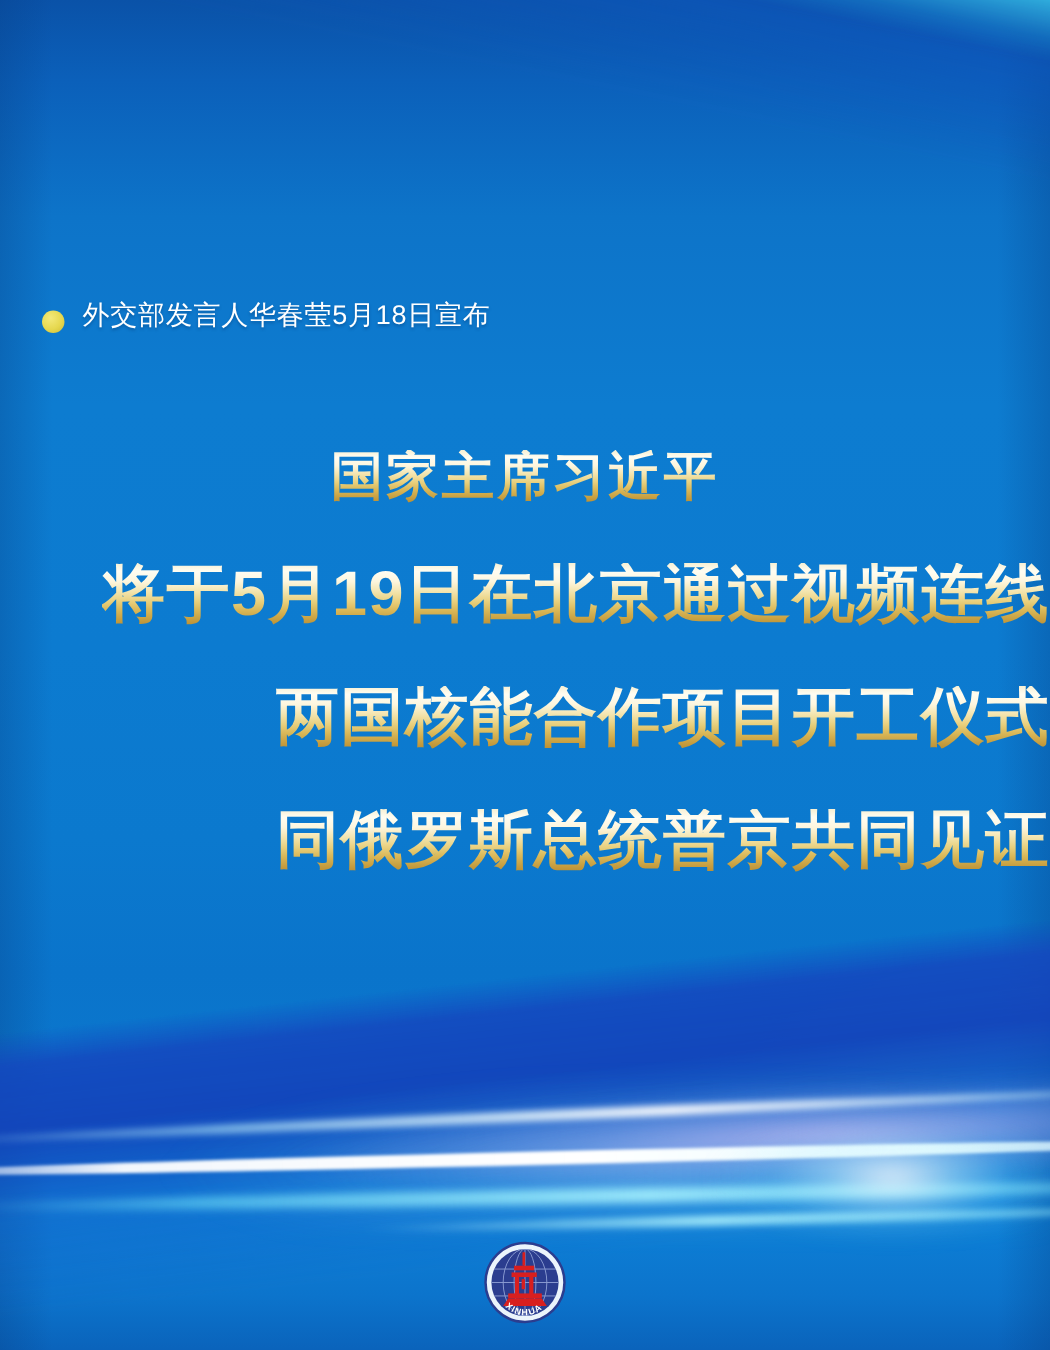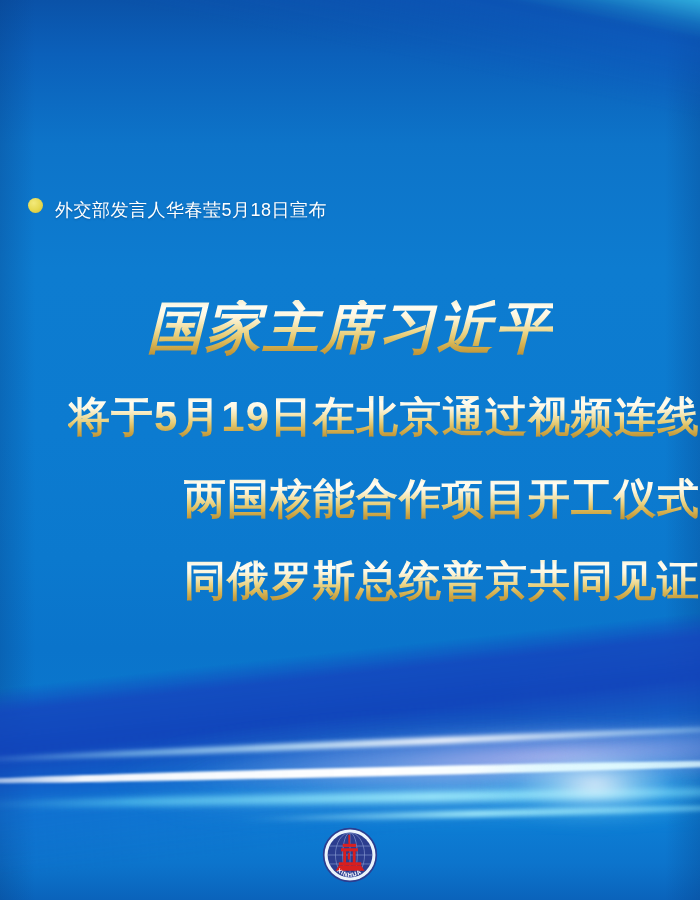--- a/index.html
+++ b/index.html
@@ -244,21 +244,21 @@
     position: absolute;
     inset: 0;
   }
 
   
   .kicker {
     position: absolute;
     left: 28px;
     top: 198px;
     display: flex;
-    align-items: flex-start;
+    align-items: flex-end;
     gap: 12px;
   }
   .kicker-dot {
     width: 15px;
     height: 15px;
     border-radius: 50%;
     background: radial-gradient(circle at 38% 33%, #f3e97a 0%, #e6d84f 55%, #ccbb35 100%);
     flex: 0 0 auto;
   }
   .kicker-text {
@@ -308,21 +308,21 @@
     position: absolute;
     left: 0;
     right: 0;
     top: 3px;
     color: rgba(5,38,86,0.55);
     z-index: -1;
     transform: translateX(3px);
     filter: blur(0.6px);
   }
 
-  .hl-1 { font-size: 56px; letter-spacing: 2px; font-style: italic; }
+  .hl-1 { font-size: 35px; letter-spacing: 2px; }
   .hl-2 { font-size: 42px; letter-spacing: 1px; }
   .hl-3 { font-size: 42px; letter-spacing: 1px; }
   .hl-4 { font-size: 42px; letter-spacing: 1px; }
 
   
   .logo {
     position: absolute;
     left: 50%;
     top: 827px;
     transform: translateX(-50%);

